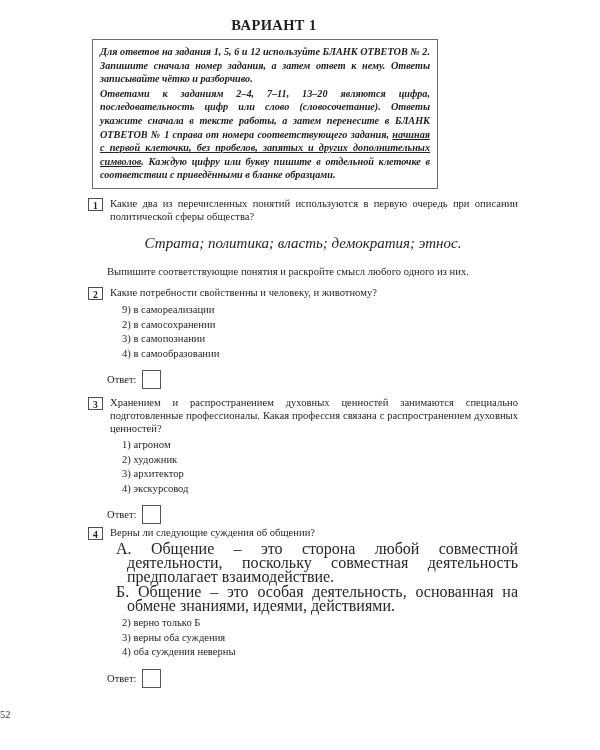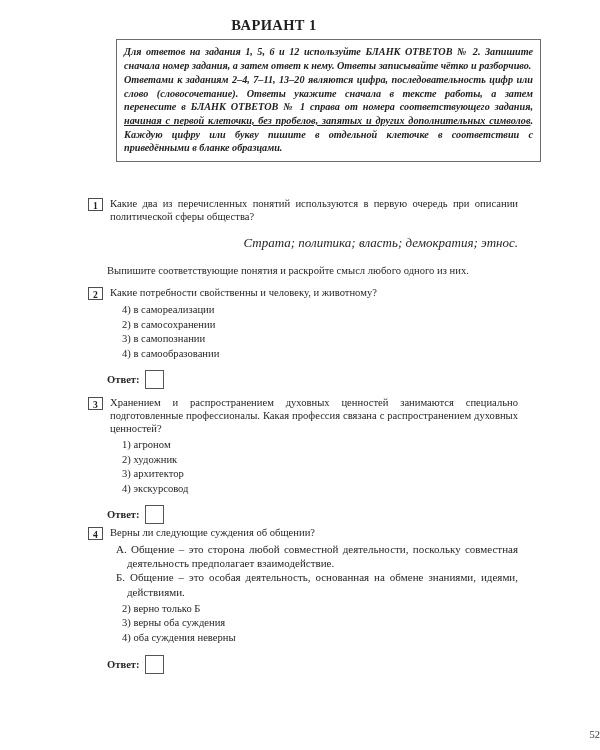--- a/index.html
+++ b/index.html
@@ -34,26 +34,25 @@
     font-weight: bold;
     letter-spacing: 0.4px;
     color: #1f1f1f;
   }
 
   
   .instruction-box {
     position: absolute;
     left: 92px;
     top: 39px;
-    width: 425px;
+    width: 346px;
     box-sizing: border-box;
     border: 1px solid #6d6d6d;
     padding: 5px 7px 6px 7px;
     background: #ffffff;
-    margin-left: 24px;
   }
   .instr-para {
     font-size: 10.2px;
     line-height: 13.6px;
     font-weight: bold;
     font-style: italic;
     text-align: justify;
     color: #222222;
     margin: 0;
   }
@@ -108,73 +107,71 @@
   .options li {
     font-size: 10.6px;
     line-height: 14.6px;
     color: #262626;
   }
 
   .statements {
     margin: 2px 0 0 28px;
   }
   .statement {
-    font-size: 11px;
+    font-size: 16px;
     line-height: 14.2px;
     text-align: justify;
     color: #262626;
     padding-left: 11px;
     text-indent: -11px;
   }
 
   .center-italic {
     margin: 12px 0 0 0;
-    text-align: right;
-    font-size: 13px;
+    text-align: center;
+    font-size: 15px;
     font-style: italic;
     color: #262626;
   }
 
   .followup {
     margin: 13px 0 0 19px;
     font-size: 10.6px;
     line-height: 14.2px;
     color: #262626;
   }
 
   
   .answer-row {
     display: flex;
     align-items: center;
     margin: 9px 0 0 19px;
-    font-weight: bold;
   }
   .answer-label {
     font-size: 10.6px;
     color: #262626;
     margin-right: 5px;
   }
   .answer-box {
     width: 19px;
     height: 19px;
     border: 1px solid #555555;
     background: #ffffff;
     box-sizing: border-box;
   }
 
   
   .page-number {
     position: absolute;
     left: 0;
     top: 709px;
     width: 600px;
-    text-align: right;
+    text-align: left;
     font-size: 10.5px;
     color: #3a3a3a;
-    margin-top: 20px;
   }
 </style>
 </head>
 <body>
 
 <div class="page">
 
   <div class="variant-title">ВАРИАНТ 1</div>
 
   <div class="instruction-box">
@@ -190,21 +187,21 @@
     <div class="center-italic">Страта; политика; власть; демократия; этнос.</div>
     <div class="followup">Выпишите соответствующие понятия и раскройте смысл любого одного из них.</div>
   </div>
 
   <div class="question" id="q2" style="top:286px;">
     <div class="q-head">
       <div class="q-num">2</div>
       <div class="q-text nojust">Какие потребности свойственны и человеку, и животному?</div>
     </div>
     <ul class="options">
-      <li>4) в самореализации</li>
+      <li>9) в самореализации</li>
       <li>2) в самосохранении</li>
       <li>3) в самопознании</li>
       <li>4) в самообразовании</li>
     </ul>
     <div class="answer-row">
       <span class="answer-label">Ответ:</span>
       <span class="answer-box"></span>
     </div>
   </div>
 

